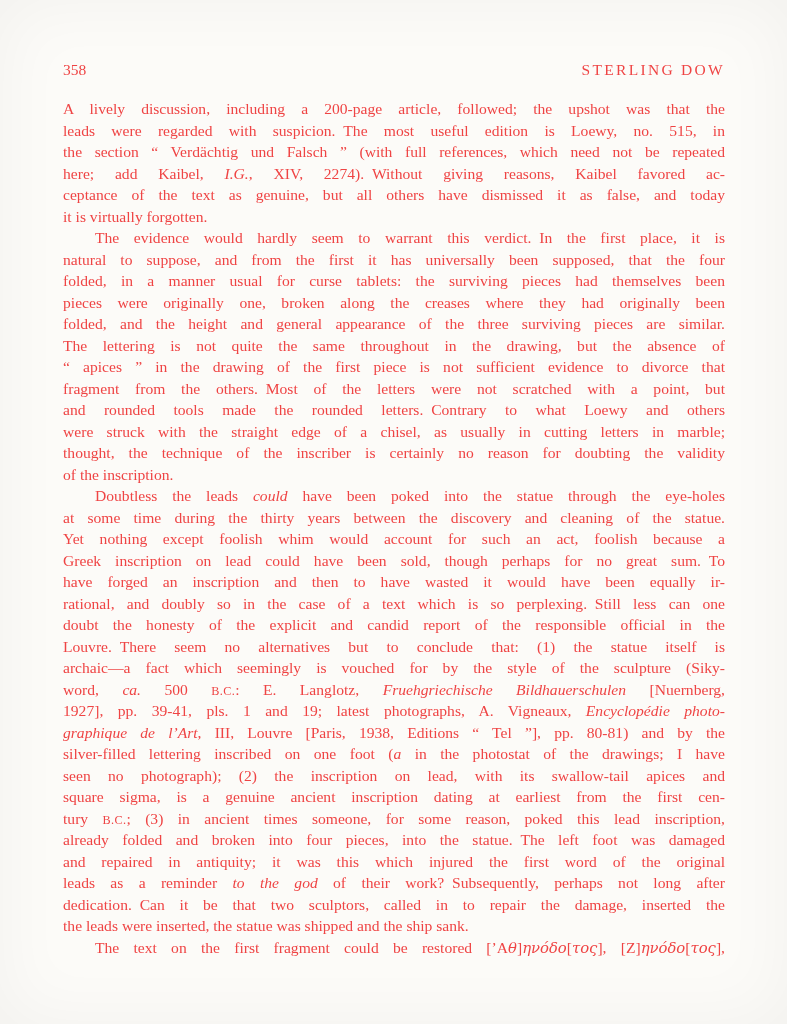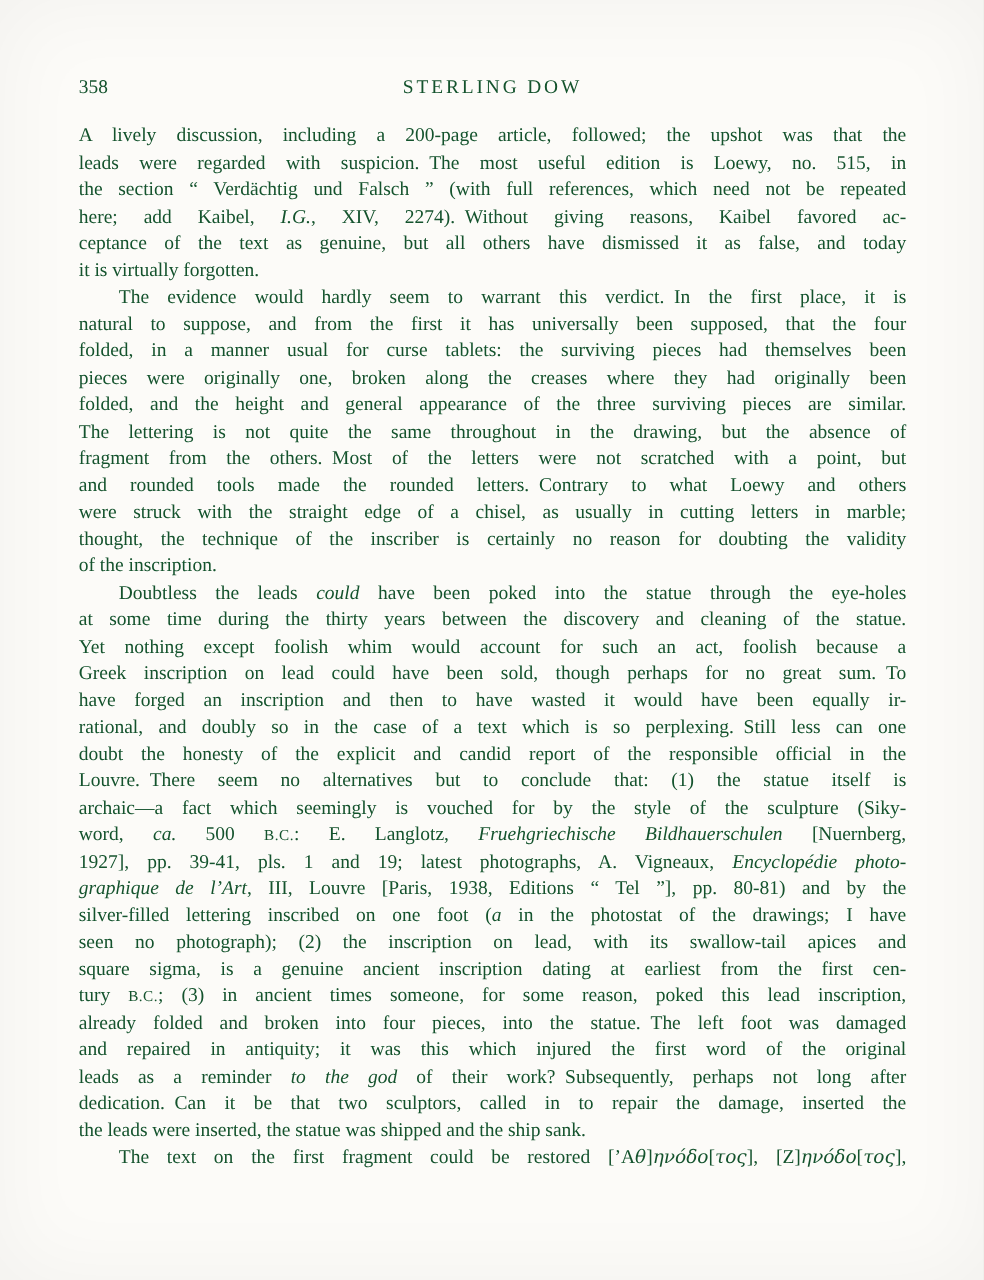--- a/index.html
+++ b/index.html
@@ -34,21 +34,21 @@
   }
   .pagenum {
     position: absolute;
     left: 0;
     top: 0;
   }
   .running-head {
     position: absolute;
     left: 0;
     right: 0;
-    text-align: center;
+    text-align: right;
     letter-spacing: 2.3px;
   }
   .text-block {
     position: absolute;
     top: 98px;
     left: 63px;
     width: 662px;
     font-size: 15.6px;
     line-height: 21.5px;
   }
@@ -62,41 +62,42 @@
   }
   .line.end { text-align-last: left; }
   .line.indent { text-indent: 32px; }
   .it { font-style: italic; }
   .sc { font-size: 0.78em; letter-spacing: 0.4px; }
   .gr { font-style: italic; font-family: "DejaVu Serif", "Liberation Serif", serif; font-size: 0.95em; }
 </style>
 </head>
 <body>
 
-<div class="page" style="background: rgb(252, 251, 248); color: #14532d;">
+<div class="page" style="background: rgb(252, 251, 248); color: #ef4444;">
   <div class="header">
     <span class="pagenum">358</span>
     <span class="running-head">STERLING DOW</span>
   </div>
   <div class="text-block">
       <div class="para">
         <div class="line"><span>A lively discussion, including a 200-page article, followed; the upshot was that the</span></div>
         <div class="line"><span>leads were regarded with suspicion. The most useful edition is Loewy, no. 515, in</span></div>
         <div class="line"><span>the section “ Verdächtig und Falsch ” (with full references, which need not be repeated</span></div>
         <div class="line"><span>here; add Kaibel, </span><span class="it">I.G.</span><span>, XIV, 2274). Without giving reasons, Kaibel favored ac-</span></div>
         <div class="line"><span>ceptance of the text as genuine, but all others have dismissed it as false, and today</span></div>
         <div class="line end"><span>it is virtually forgotten.</span></div>
       </div>
       <div class="para">
         <div class="line indent"><span>The evidence would hardly seem to warrant this verdict. In the first place, it is</span></div>
         <div class="line"><span>natural to suppose, and from the first it has universally been supposed, that the four</span></div>
         <div class="line"><span>folded, in a manner usual for curse tablets: the surviving pieces had themselves been</span></div>
         <div class="line"><span>pieces were originally one, broken along the creases where they had originally been</span></div>
         <div class="line"><span>folded, and the height and general appearance of the three surviving pieces are similar.</span></div>
         <div class="line"><span>The lettering is not quite the same throughout in the drawing, but the absence of</span></div>
+        <div class="line"><span>“ apices ” in the drawing of the first piece is not sufficient evidence to divorce that</span></div>
         <div class="line"><span>fragment from the others. Most of the letters were not scratched with a point, but</span></div>
         <div class="line"><span>and rounded tools made the rounded letters. Contrary to what Loewy and others</span></div>
         <div class="line"><span>were struck with the straight edge of a chisel, as usually in cutting letters in marble;</span></div>
         <div class="line"><span>thought, the technique of the inscriber is certainly no reason for doubting the validity</span></div>
         <div class="line end"><span>of the inscription.</span></div>
       </div>
       <div class="para">
         <div class="line indent"><span>Doubtless the leads </span><span class="it">could</span><span> have been poked into the statue through the eye-holes</span></div>
         <div class="line"><span>at some time during the thirty years between the discovery and cleaning of the statue.</span></div>
         <div class="line"><span>Yet nothing except foolish whim would account for such an act, foolish because a</span></div>

